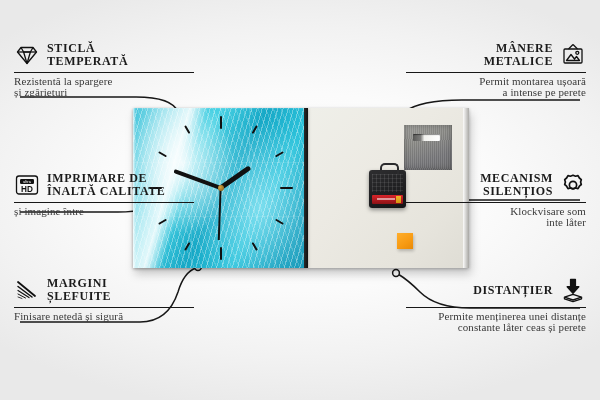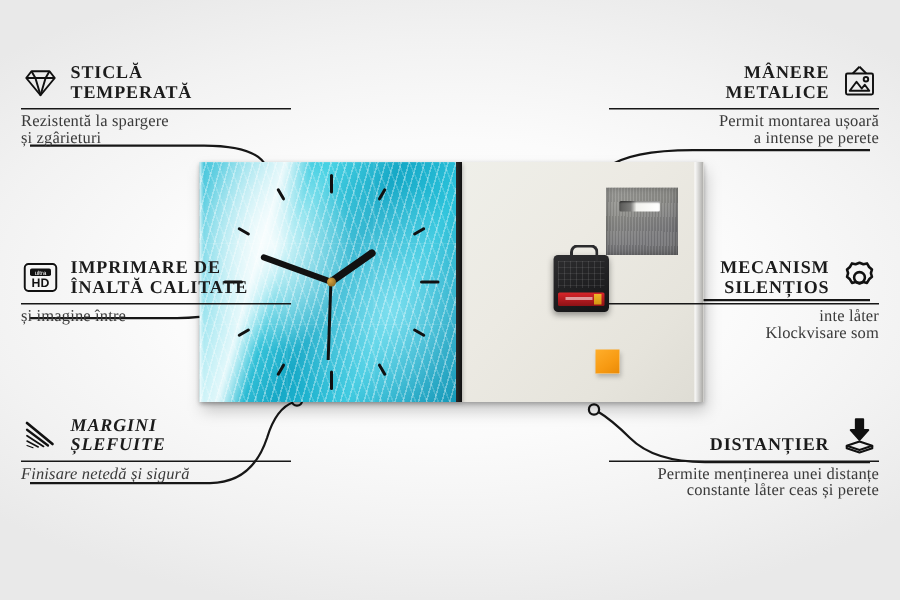--- a/index.html
+++ b/index.html
@@ -129,37 +129,37 @@
   }
   .spacer{
     position:absolute;left:89px;top:125px;width:16px;height:16px;
     background:linear-gradient(145deg,#ffae2b 0%,#f79a12 60%,#e98a07 100%);
     box-shadow:1px 2px 3px rgba(0,0,0,.22);
   }
 
   
   .callout{position:absolute;width:180px;}
   .callout .head{display:flex;align-items:center;gap:7px;}
-  .callout.right .head{justify-content:flex-end;align-items:flex-end;}
+  .callout.right .head{justify-content:flex-end;}
   .callout .title{
     font-size:12px;font-weight:bold;letter-spacing:.6px;color:#1b1b1b;line-height:13px;
     text-transform:uppercase;
   }
   .callout.right .title{text-align:right;}
   .callout .rule{height:1px;background:#171717;margin:4px 0 3px;}
   .callout .sub{
     font-size:11px;line-height:10.5px;color:#3a3a3a;letter-spacing:.1px;
   }
   .callout.right .sub{text-align:right;}
   .ico{width:26px;height:26px;flex:0 0 26px;display:block;}
   .ico svg{display:block;}
 
   .c-glass{left:14px;top:42px;}
   .c-print{left:14px;top:172px;}
-  .c-edges{left:14px;top:277px;font-style:italic;}
+  .c-edges{left:14px;top:277px;}
   .c-hook{left:406px;top:42px;width:180px;}
   .c-mech{left:406px;top:172px;width:180px;}
   .c-foam{left:406px;top:277px;width:180px;}
 </style>
 </head>
 <body>
 
 <div id="stage">
 
   <svg class="lines" viewBox="0 0 600 400">
@@ -346,22 +346,22 @@
       <span class="ico">
         <svg viewBox="0 0 26 26" width="26" height="26">
           <g fill="none" stroke="#111" stroke-width="1.7" stroke-linejoin="round">
             <path d="M13,3.2 l2.6,1.0 2.4,-0.6 1.4,2.4 1.9,1.7 -0.7,2.4 0.7,2.4 -1.9,1.7 -1.4,2.4 -2.4,-0.6 -2.6,1.0 -2.6,-1.0 -2.4,0.6 -1.4,-2.4 -1.9,-1.7 0.7,-2.4 -0.7,-2.4 1.9,-1.7 1.4,-2.4 2.4,0.6 Z"></path>
             <circle cx="13" cy="13" r="3.6"></circle>
           </g>
         </svg>
       </span>
     </div>
     <div class="rule"></div>
+    <div class="sub">Klockvisare som</div>
     <div class="sub">inte låter</div>
-    <div class="sub">Klockvisare som</div>
   </div>
 
   <div class="callout right c-foam">
     <div class="head">
       <div>
         <div class="title">DISTANȚIER</div>
       </div>
       <span class="ico">
         <svg viewBox="0 0 26 26" width="26" height="26">
           <g fill="none" stroke="#111" stroke-width="1.4" stroke-linejoin="round">

